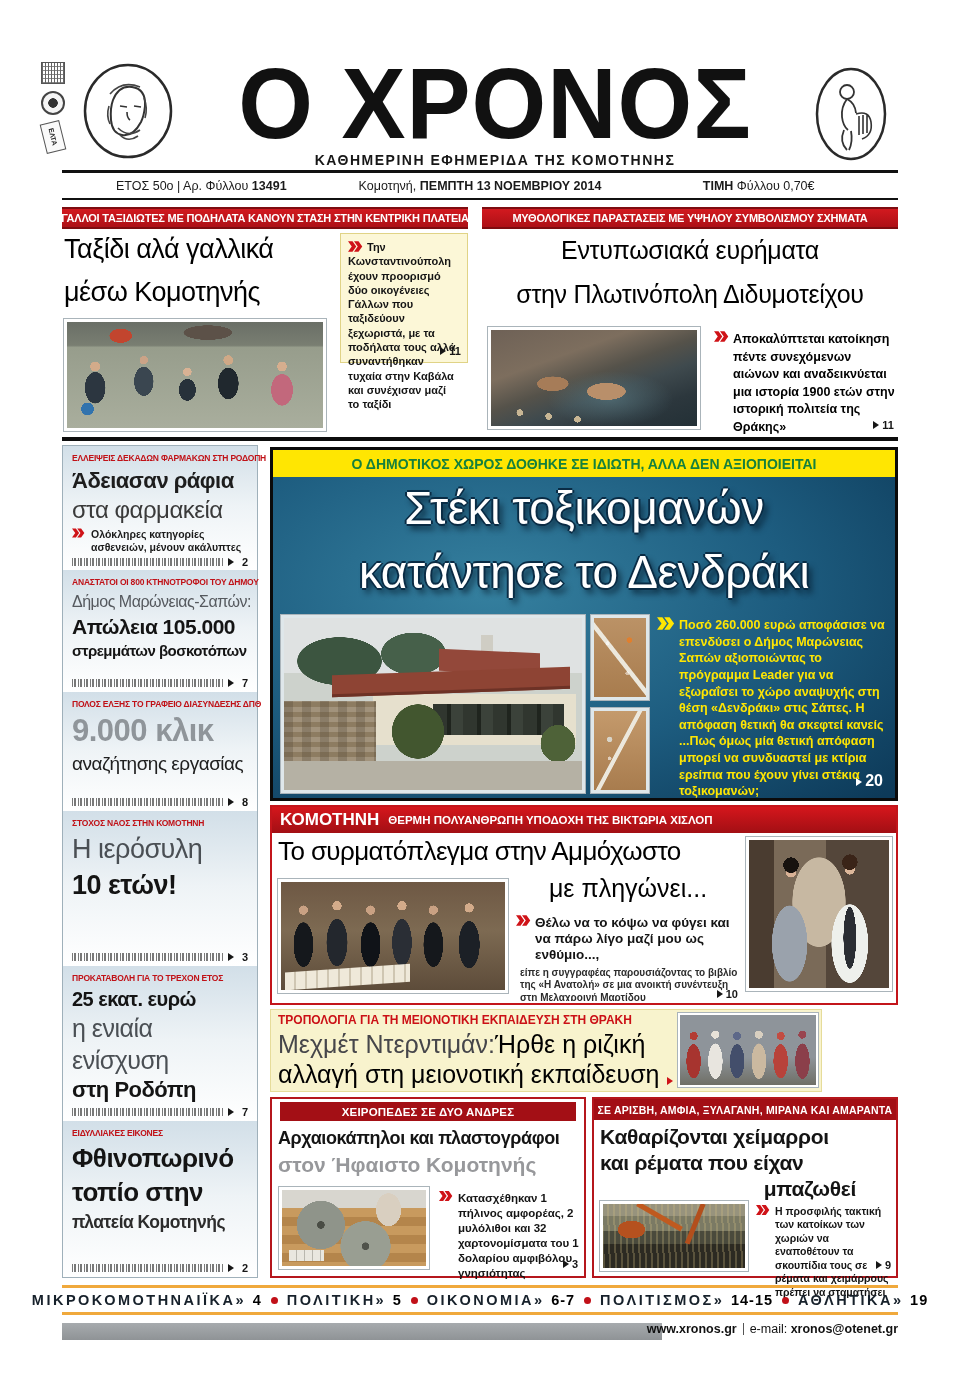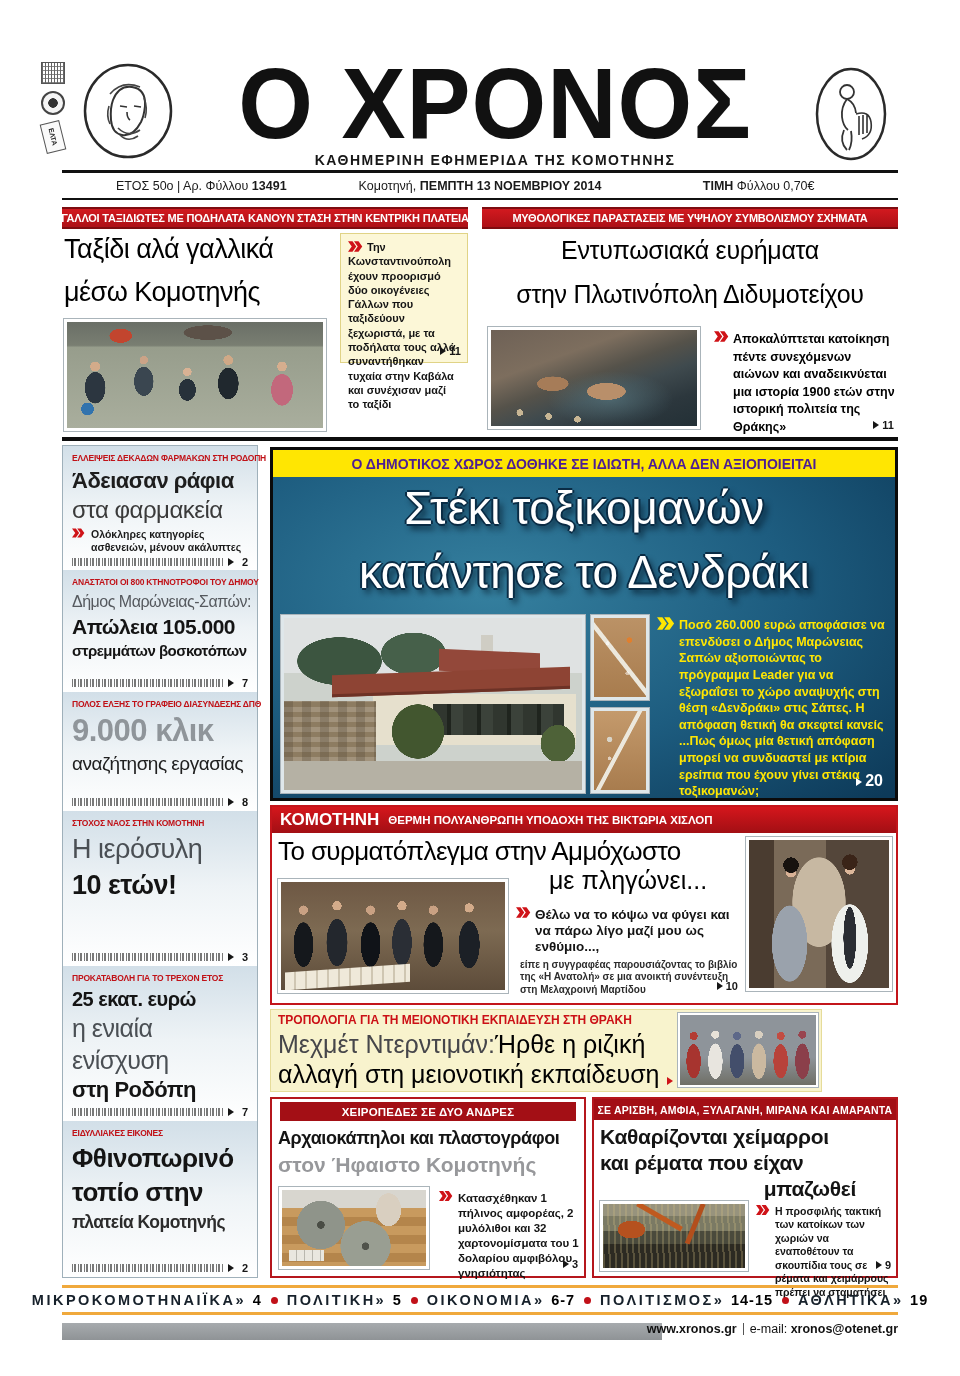--- a/index.html
+++ b/index.html
@@ -72,21 +72,21 @@
     background:linear-gradient(180deg,#d2dfe8 0%,#eef3f6 48%,#ffffff 100%); }
   .sb-kicker { font-size:8.5px; font-weight:700; color:#c01117; letter-spacing:-0.2px; white-space:nowrap; margin-bottom:3px; }
   .sb-sub { display:flex; font-size:10.5px; font-weight:700; line-height:1.25; color:#1a1a1a; margin-top:3px; }
   .sb-div { display:flex; align-items:center; margin-top:auto; gap:5px; padding-top:2px; }
   .sb-l { white-space:nowrap; letter-spacing:-0.5px; }
 
   
   .main-box { left:270px; top:447px; width:628px; height:354px; border:3px solid #0b0b0b;
     background:radial-gradient(ellipse 540px 300px at 35% 40%, #35809f 0%, #1d5c7f 55%, #0d3a59 100%); }
   .mb-kicker { height:27px; background:#ffe602; display:flex; align-items:center; justify-content:center;
-    font-size:14px; font-weight:800; color:#4c1d95; white-space:nowrap; }
+    font-size:14px; font-weight:800; color:#15803d; white-space:nowrap; }
   .mb-head { padding-top:5px; }
   .mb-head .line { height:64px; }
   .mb-head .t { font-size:46px; line-height:52px; transform:scaleY(1.22); color:#fff; letter-spacing:-0.5px;
     text-shadow:2px 0 0 #0a2c45,-2px 0 0 #0a2c45,0 2px 0 #0a2c45,0 -2px 0 #0a2c45,4px 5px 6px rgba(2,18,32,.8); }
   .mb-house { left:8px; top:165px; width:304px; height:178px; border-color:#dfe7ea; }
   .mb-inset1 { left:318px; top:165px; width:58px; height:85px; border-color:#dfe7ea; }
   .mb-inset2 { left:318px; top:258px; width:58px; height:85px; border-color:#dfe7ea; }
   .mb-note { left:384px; top:167px; width:234px; color:#ffe602; font-size:12.5px; font-weight:700; line-height:1.33; display:flex; }
   .mb-note .chev { color:#ffe602; width:18px; }
   .mb-page { right:12px; bottom:8px; color:#fff; font-size:16px; font-weight:800; }
@@ -94,21 +94,21 @@
   
   .hb { left:270px; top:805px; width:628px; height:200px; border:2px solid #c3151b; background:#fff; }
   .hb-kicker { height:26px; background:linear-gradient(#d5161c,#a20f14); color:#fff; display:flex;
     align-items:center; gap:9px; padding:0 8px; white-space:nowrap; }
   .hb-kicker .lead { font-size:17px; font-weight:800; }
   .hb-kicker .rest { font-size:11.5px; font-weight:800; }
   .hb-body { position:relative; height:168px; overflow:hidden; }
   .hb-h1 { left:6px; top:2px; } .hb-h1 .line { height:42px; }
   .hb-h1 .t { font-size:26px; line-height:33px; transform:scaleY(1.3); letter-spacing:-0.6px; }
   .hb-crowd { left:6px; top:46px; width:230px; height:114px; }
-  .hb-mid { left:244px; top:32px; width:224px; }
+  .hb-mid { left:244px; top:40px; width:224px; }
   .hb-h2 .line { height:40px; } .hb-h2 .t { font-size:25px; line-height:31px; transform:scaleY(1.28); }
   .hb-quote { display:flex; font-size:13.5px; font-weight:800; line-height:1.2; color:#141414; margin-top:2px; }
   .hb-attr { font-size:10px; font-weight:700; line-height:1.26; color:#2c2c2c; margin-top:3px; padding-left:4px; }
   .hb-page { position:absolute; right:2px; bottom:2px; }
   .hb-women { right:4px; top:4px; width:146px; height:154px; }
 
   
   .ms { left:270px; top:1009px; width:552px; height:83px; background:#f8f3cd; border:1px solid #e6dc9a; }
   .ms-kicker { left:7px; top:3px; font-size:12px; font-weight:800; color:#cb1016; white-space:nowrap; }
   .ms-l1 { left:7px; top:19px; } .ms-l1 .line{height:36px;}

